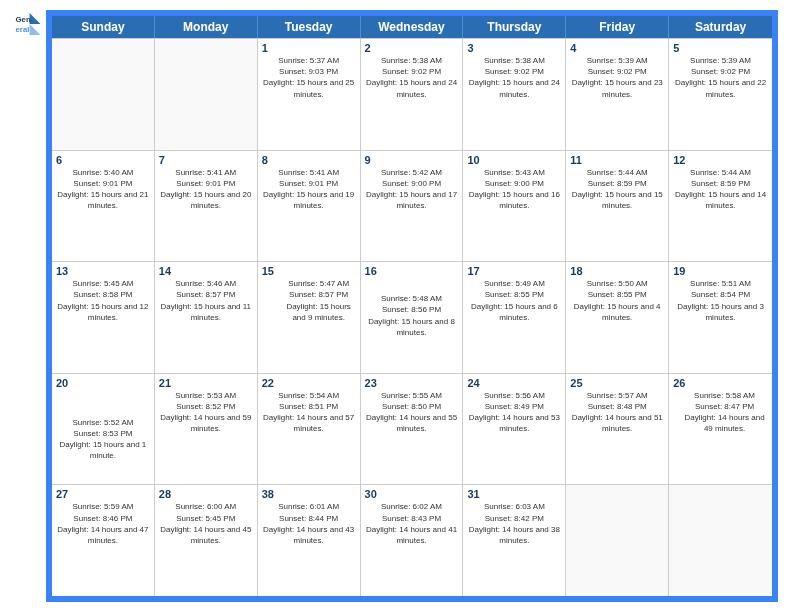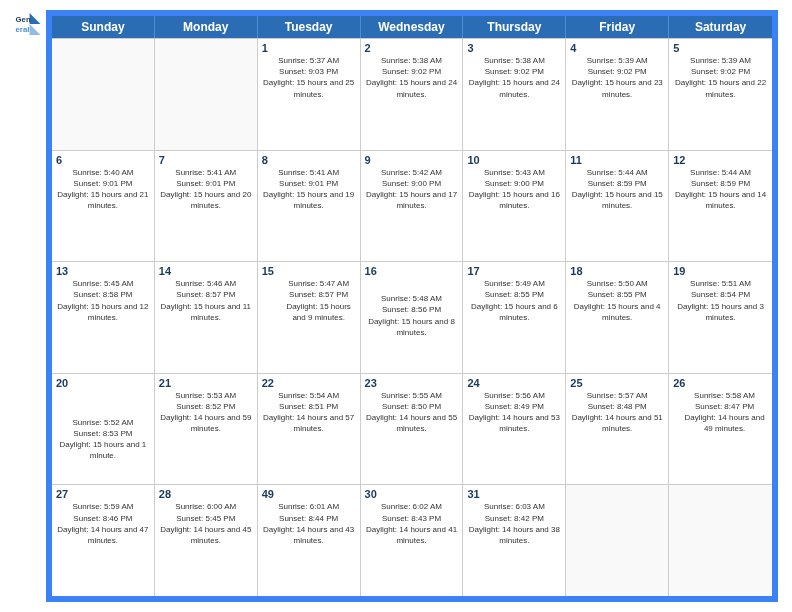--- a/index.html
+++ b/index.html
@@ -318,21 +318,21 @@
 Sunset: 8:46 PM
 Daylight: 14 hours and 47 minutes.</div>
           </div>
           <div class="cal-cell">
             <div class="day-num">28</div>
             <div class="cell-text" style="white-space: pre-line;">Sunrise: 6:00 AM
 Sunset: 5:45 PM
 Daylight: 14 hours and 45 minutes.</div>
           </div>
           <div class="cal-cell">
-            <div class="day-num">49</div>
+            <div class="day-num">38</div>
             <div class="cell-text" style="white-space: pre-line;">Sunrise: 6:01 AM
 Sunset: 8:44 PM
 Daylight: 14 hours and 43 minutes.</div>
           </div>
           <div class="cal-cell">
             <div class="day-num">30</div>
             <div class="cell-text" style="white-space: pre-line;">Sunrise: 6:02 AM
 Sunset: 8:43 PM
 Daylight: 14 hours and 41 minutes.</div>
           </div>

